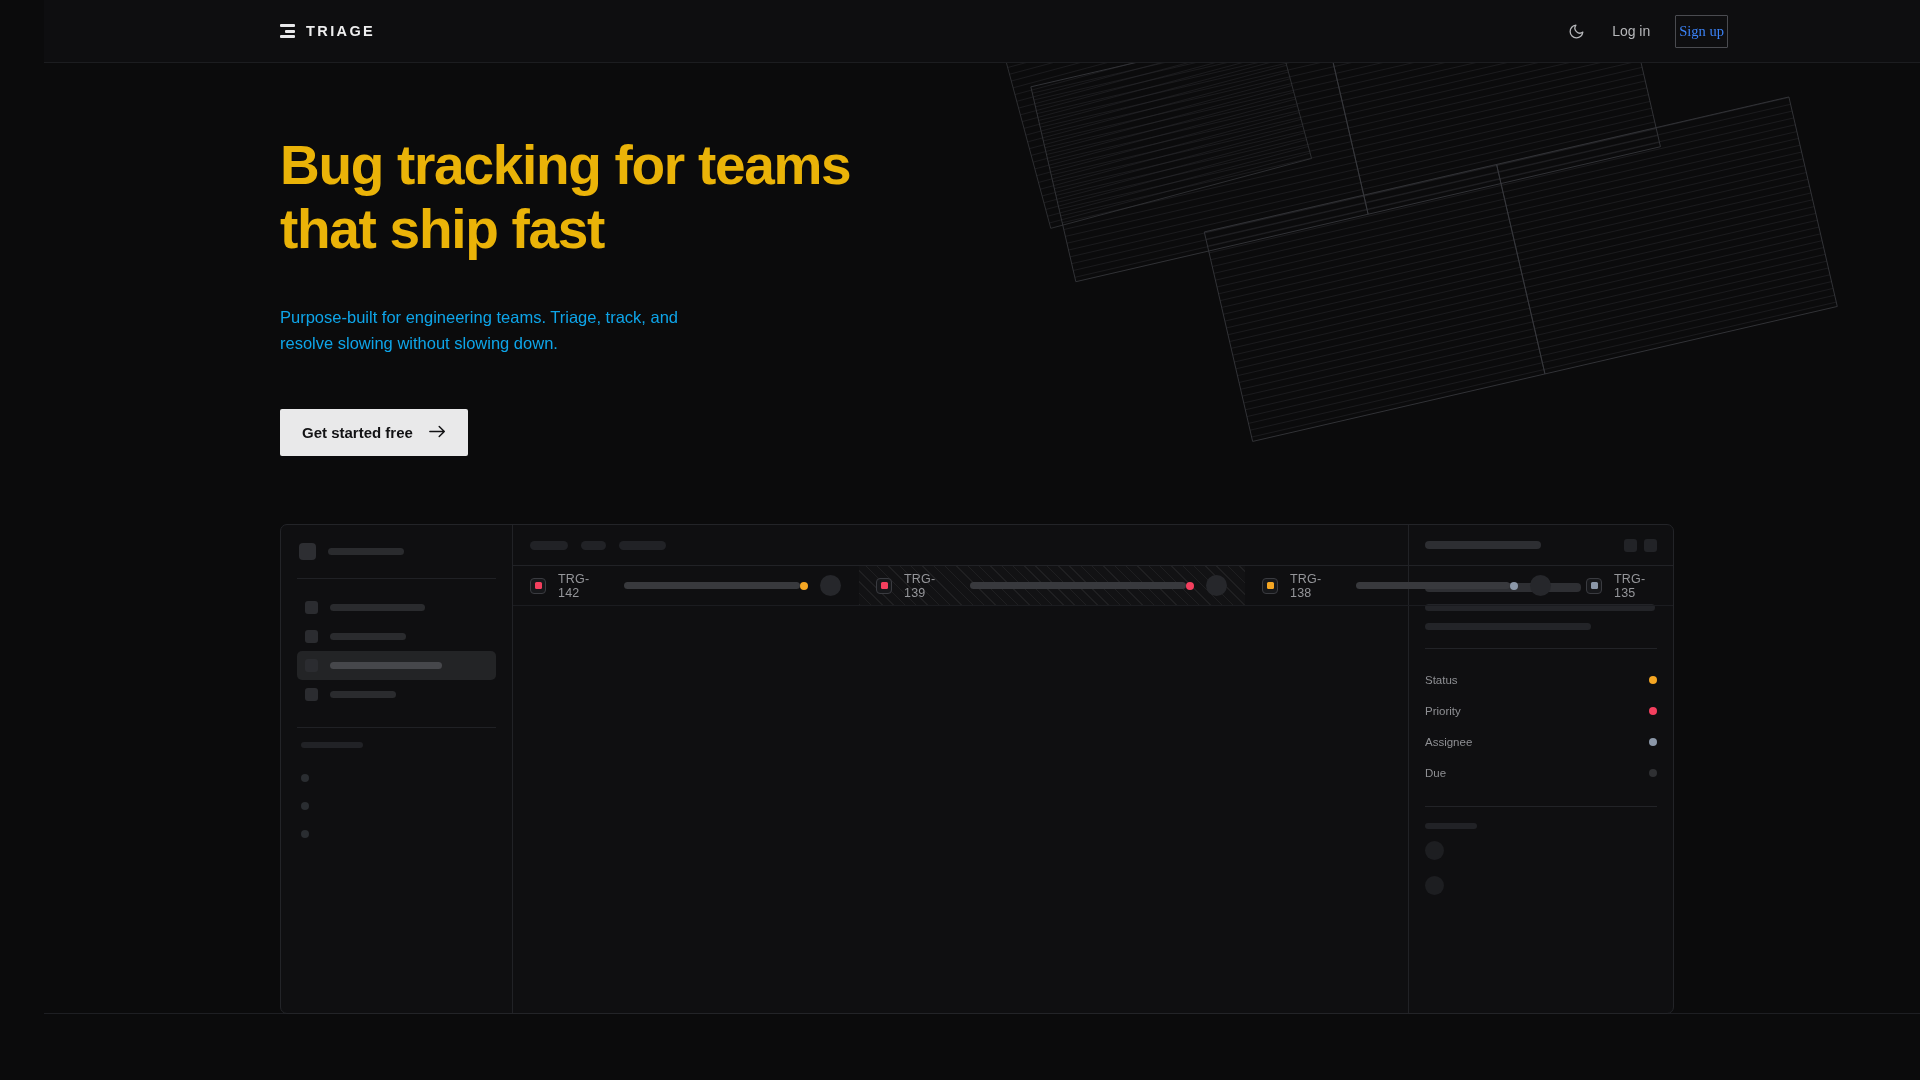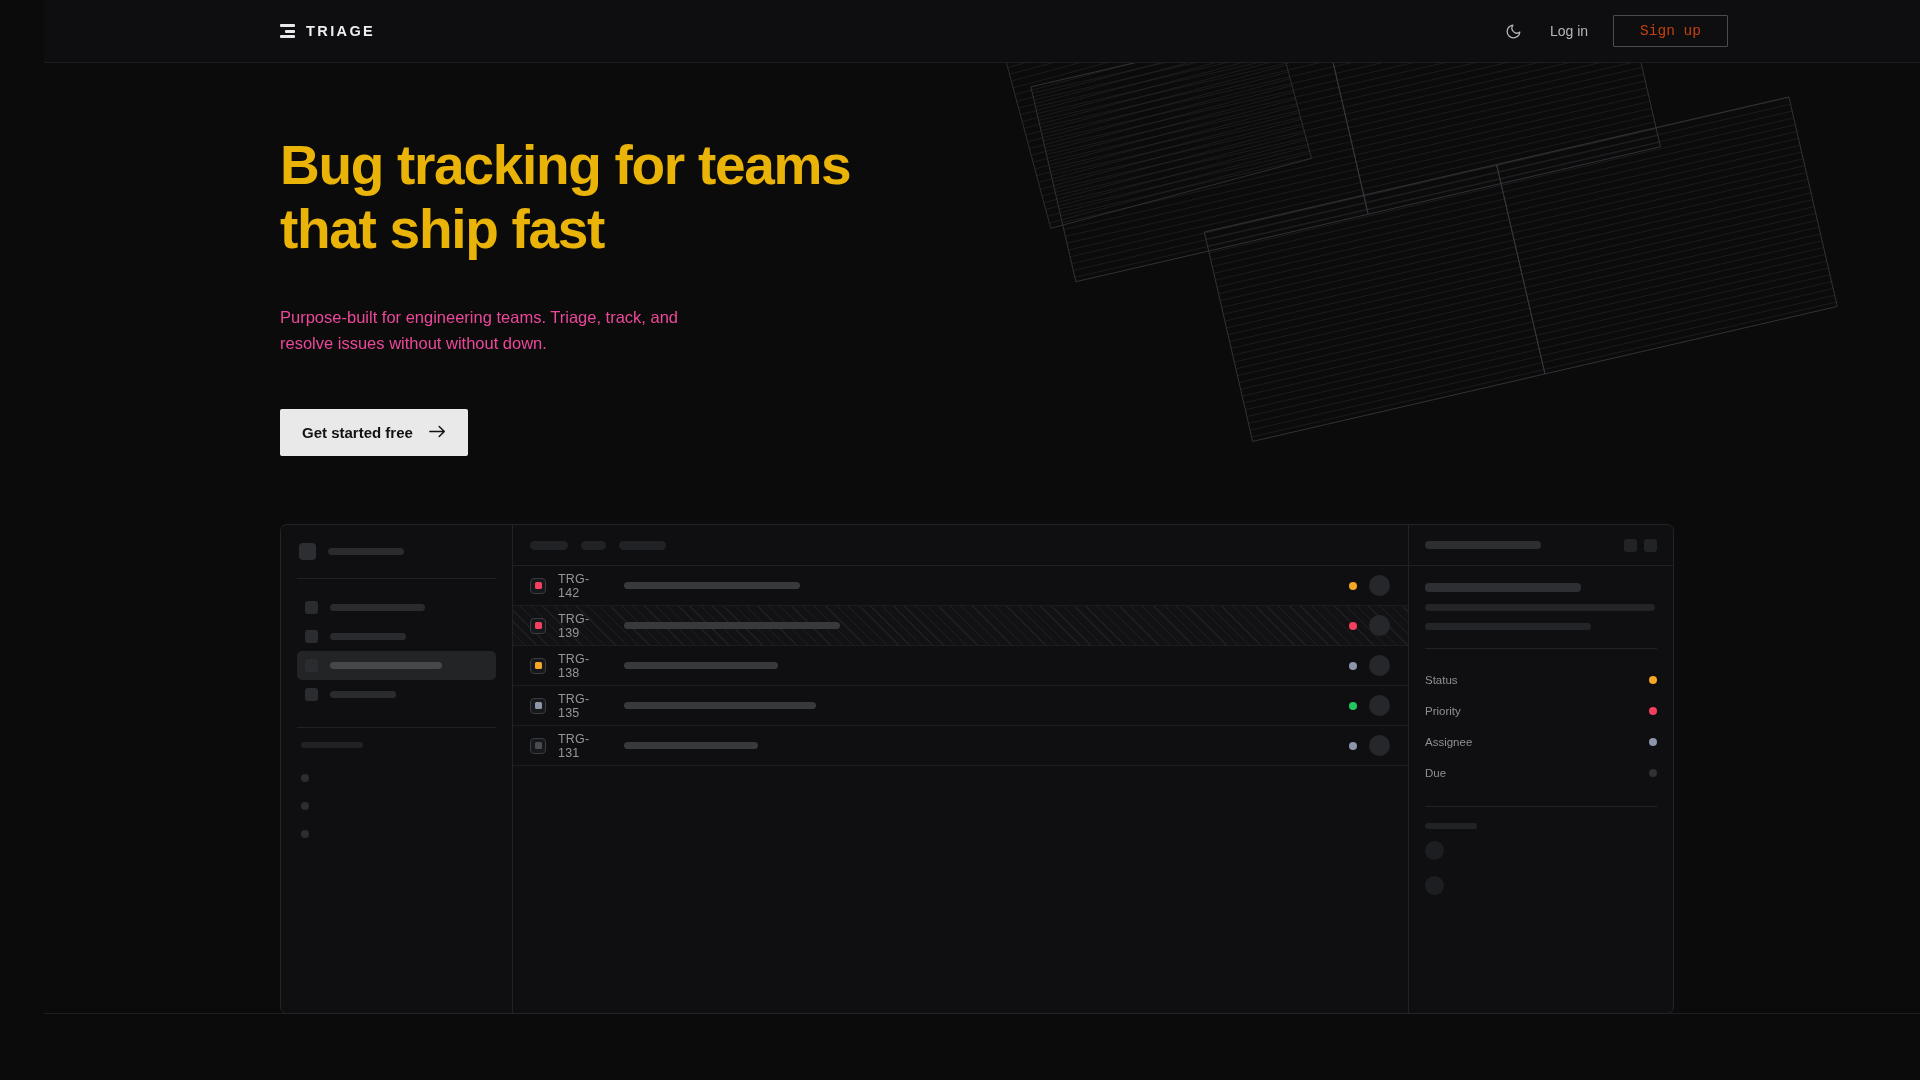--- a/index.html
+++ b/index.html
@@ -30,34 +30,34 @@
   .brand-icon i:nth-child(2){ width:10px; margin-left:5px; }
   .brand-icon i:nth-child(3){ width:15px; }
   .brand-name {
     color:#eeeeef; font-size:14.5px; font-weight:bold;
     letter-spacing:2.4px;
   }
   .header-right { margin-left:auto; margin-right:236px; display:flex; align-items:center; gap:25px; }
   .moon-btn { width:22px; height:22px; display:flex; align-items:center; justify-content:center; cursor:pointer; }
   .login-link { color:#b6b7ba; font-size:14px; cursor:pointer; }
   .signup-btn {
-    border:1px solid #4a4b50; color:#c2410c; background:transparent;
-    font-size:14.5px; font-family:Liberation Mono, monospace;
-    padding:7px 26px; cursor:pointer; border-radius:1px;
+    border:1px solid #4a4b50; color:#3b82f6; background:transparent;
+    font-size:14.5px; font-family:Liberation Serif, serif;
+    padding:7px 3px; cursor:pointer; border-radius:1px;
   }
 
   
   .hero { position:absolute; top:63px; left:236px; z-index:3; }
   .hero h1 {
     color:#eab308; font-size:55px; font-weight:bold;
     line-height:1.17; letter-spacing:-1.3px;
     margin-top:70px; max-width:660px;
   }
   .hero p {
-    color:#ec4899; font-size:16.5px; line-height:1.62;
+    color:#0ea5e9; font-size:16.5px; line-height:1.62;
     margin-top:42px; max-width:470px;
   }
   .cta {
     display:inline-flex; align-items:center; gap:16px;
     background:#e9e9ea; color:#121214;
     font-size:15px; font-weight:bold; font-family:inherit;
     border:none; border-radius:2px;
     padding:0 22px; height:47px;
     margin-top:52px; cursor:pointer;
   }
@@ -89,21 +89,21 @@
   .sb-mini .dot { width:8px; height:8px; border-radius:50%; background:#2a2d31; }
 
   
   .mk-list { flex:1; display:flex; flex-direction:column; min-width:0; }
   .mk-toolbar {
     height:41px; border-bottom:1px solid #212226;
     display:flex; align-items:center; gap:13px; padding:0 17px;
     flex-shrink:0;
   }
   .tb-pill { height:9px; border-radius:5px; background:#212226; }
-  .mk-rows { display:flex; flex-direction:column; }
+  .mk-rows { display:flex; flex-direction:row; }
   .mk-row {
     height:40px; display:flex; align-items:center;
     padding:0 0 0 17px; border-bottom:1px solid #1b1c20;
     position:relative;
   }
   .mk-row.selected {
     background-image:repeating-linear-gradient(45deg,
       rgba(255,255,255,0.055) 0px, rgba(255,255,255,0.055) 1px,
       transparent 1px, transparent 8px);
     background-color:#121214;
@@ -189,21 +189,21 @@
     </div>
   </div>
 
   <div class="hero">
     <h1>
       <span>Bug tracking for teams</span><br>
       <span>that ship fast</span>
     </h1>
     <p>
       <span>Purpose-built for engineering teams. Triage, track, and</span><br>
-      <span>resolve issues without without down.</span>
+      <span>resolve slowing without slowing down.</span>
     </p>
     <button class="cta">
       <span>Get started free</span>
       <span>
         <svg width="17" height="13" viewBox="0 0 20 14" fill="none" stroke="#121214" stroke-width="1.7" stroke-linecap="round" stroke-linejoin="round">
           <path d="M1 7h17M12 1l6 6-6 6"></path>
         </svg>
       </span>
     </button>
   </div>

